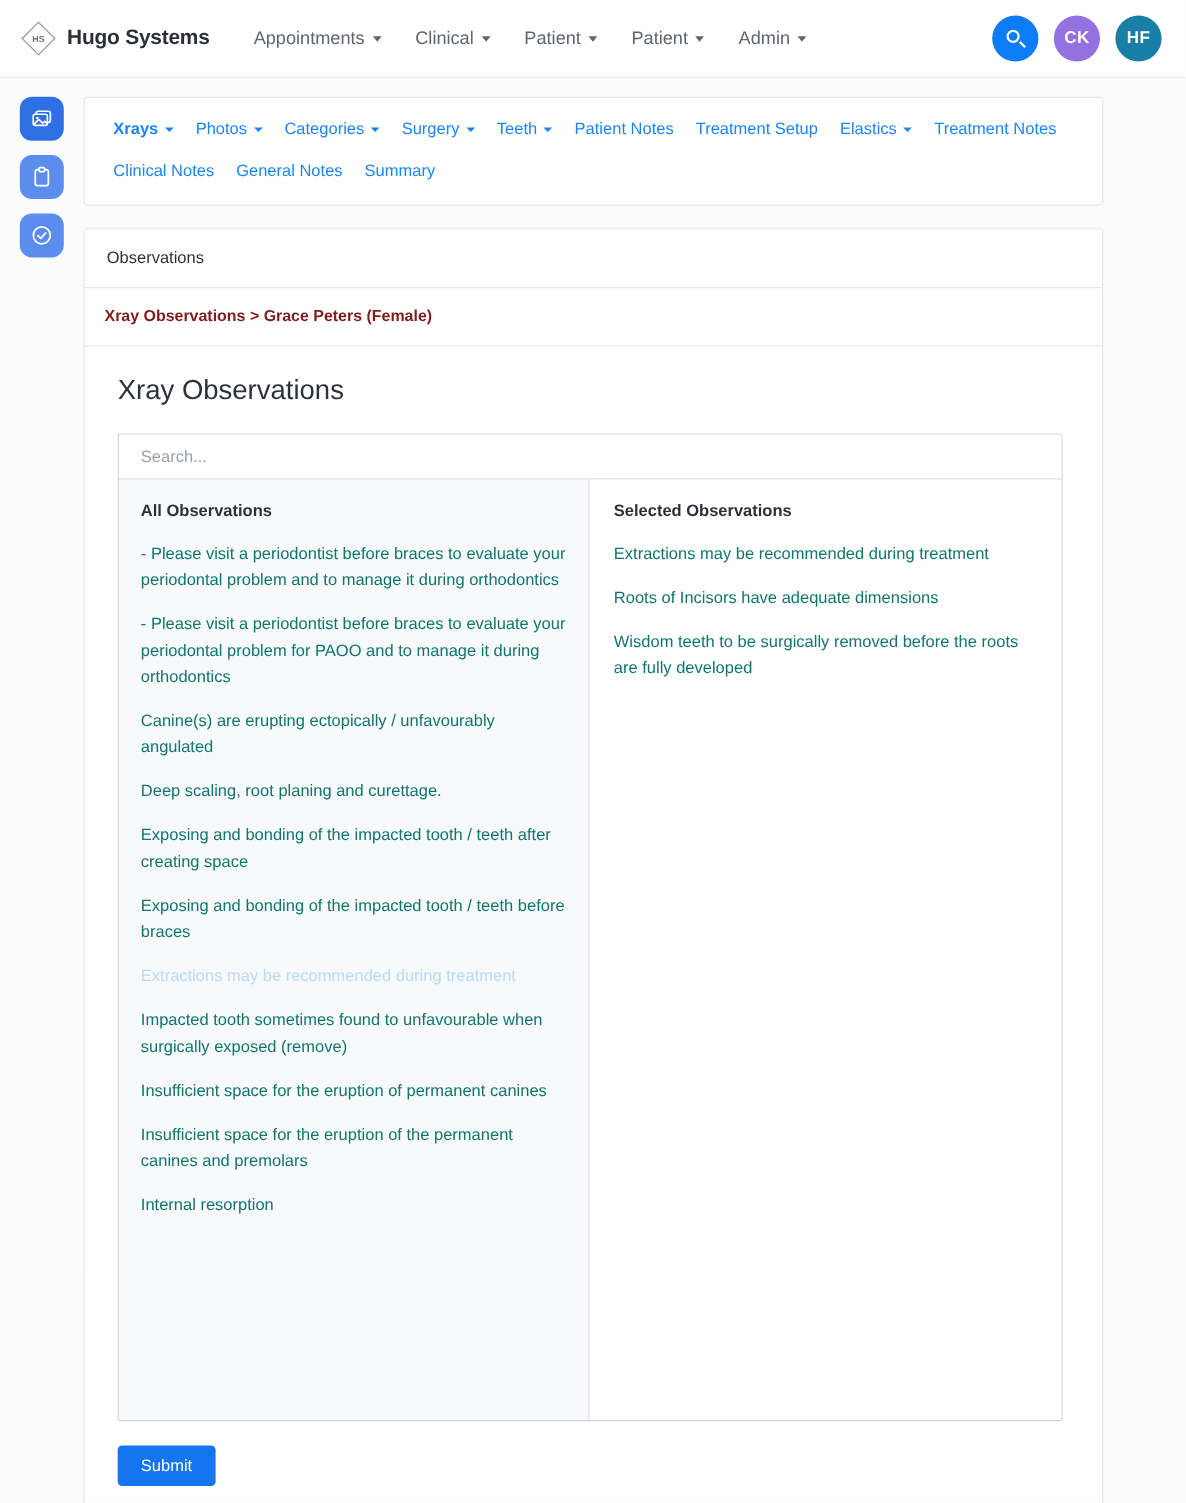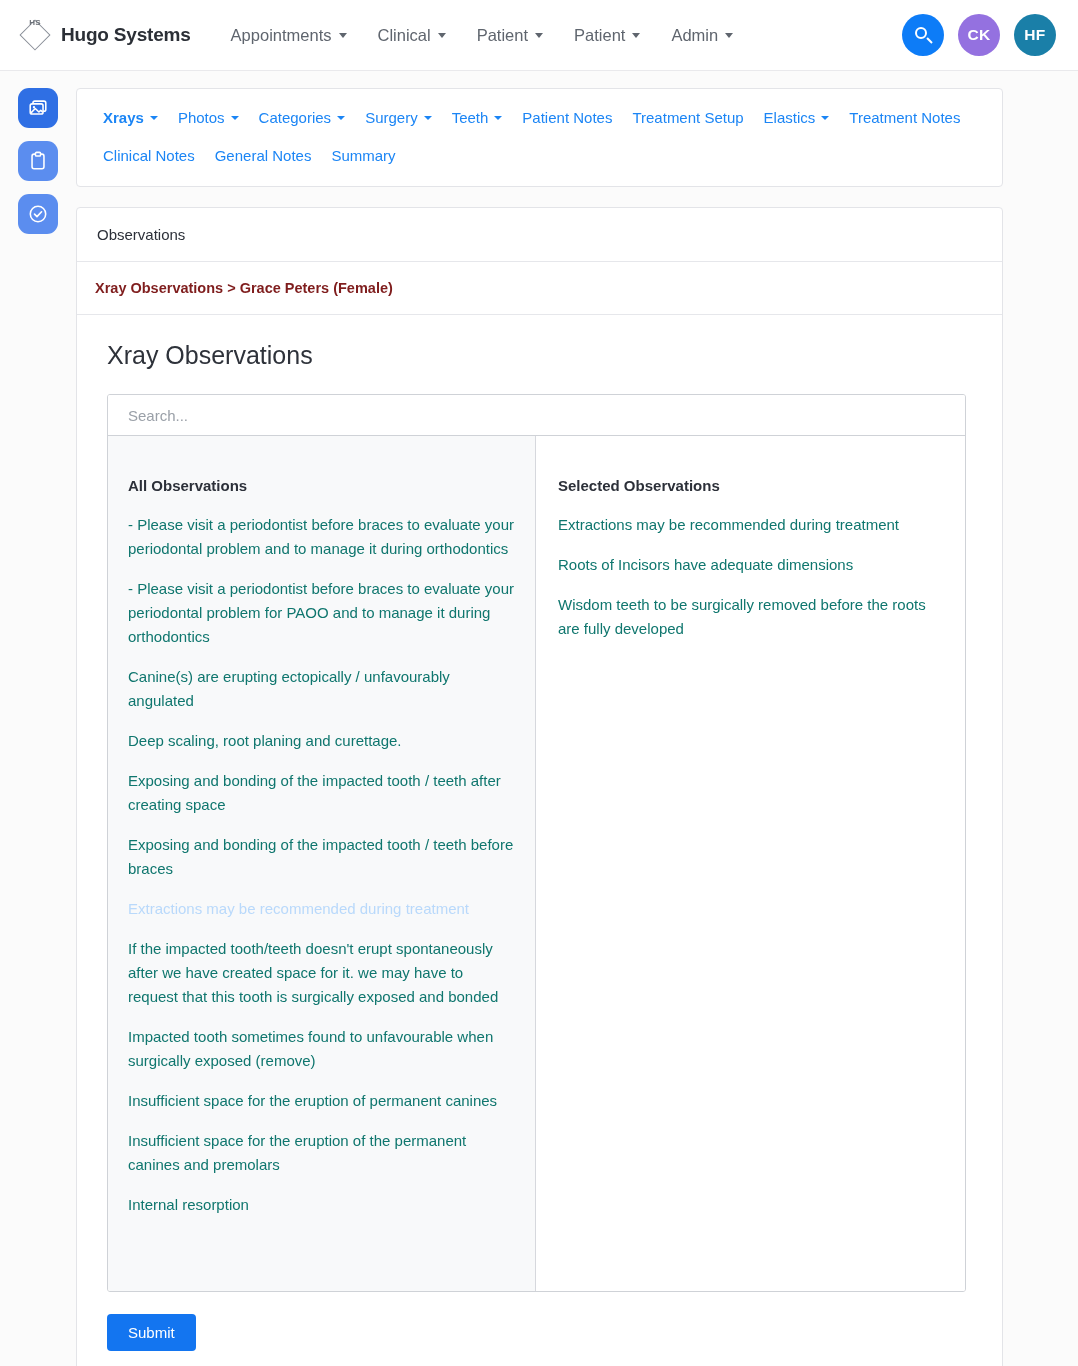--- a/index.html
+++ b/index.html
@@ -18,21 +18,21 @@
     background: #ffffff;
     border-bottom: 1px solid #e9e9ec;
     display: flex;
     align-items: center;
     padding: 0 22px 0 18px;
     position: relative;
   }
   .brand { display: flex; align-items: center; gap: 9px; padding-right: 26px; }
   .brand-diamond {
     width: 34px; height: 34px;
-    display: flex; justify-content: center;
+    display: flex; align-items: center; justify-content: center;
     position: relative;
   }
   .brand-diamond .dia {
     position: absolute; left: 6px; top: 6px;
     width: 22px; height: 22px;
     border: 1.4px solid #8a8f98;
     transform: rotate(45deg);
   }
   .brand-diamond .hs {
     position: relative; z-index: 2;
@@ -160,21 +160,20 @@
     padding: 20px 20px 0 20px;
   }
   .col-right {
     flex: 1; background: #fff;
     overflow: hidden;
     padding: 20px 22px 0 22px;
   }
   .coltitle {
     font-size: 15px; font-weight: bold; color: #2c3039;
     margin-bottom: 19px;
-    margin-top: 21px;
   }
   .obs {
     font-size: 15px; color: #0f766e;
     line-height: 24px;
     margin-bottom: 16px;
     cursor: pointer;
   }
   .obs.disabled { color: #b9d9fb; cursor: default; }
   .obs:last-child { margin-bottom: 0; }
 
@@ -337,21 +336,20 @@
 
             <div class="col-left">
               <div class="coltitle">All Observations</div>
               <div class="obs">- Please visit a periodontist before braces to evaluate your periodontal problem and to manage it during orthodontics</div>
               <div class="obs">- Please visit a periodontist before braces to evaluate your periodontal problem for PAOO and to manage it during orthodontics</div>
               <div class="obs">Canine(s) are erupting ectopically / unfavourably angulated</div>
               <div class="obs">Deep scaling, root planing and curettage.</div>
               <div class="obs">Exposing and bonding of the impacted tooth / teeth after creating space</div>
               <div class="obs">Exposing and bonding of the impacted tooth / teeth before braces</div>
               <div class="obs disabled">Extractions may be recommended during treatment</div>
-              <div class="obs">If the impacted tooth/teeth doesn't erupt spontaneously after we have created space for it. we may have to request that this tooth is surgically exposed and bonded</div>
               <div class="obs">Impacted tooth sometimes found to unfavourable when surgically exposed (remove)</div>
               <div class="obs">Insufficient space for the eruption of permanent canines</div>
               <div class="obs">Insufficient space for the eruption of the permanent canines and premolars</div>
               <div class="obs">Internal resorption</div>
 
             </div>
 
             <div class="col-right">
               <div class="coltitle">Selected Observations</div>
               <div class="obs">Extractions may be recommended during treatment</div>

